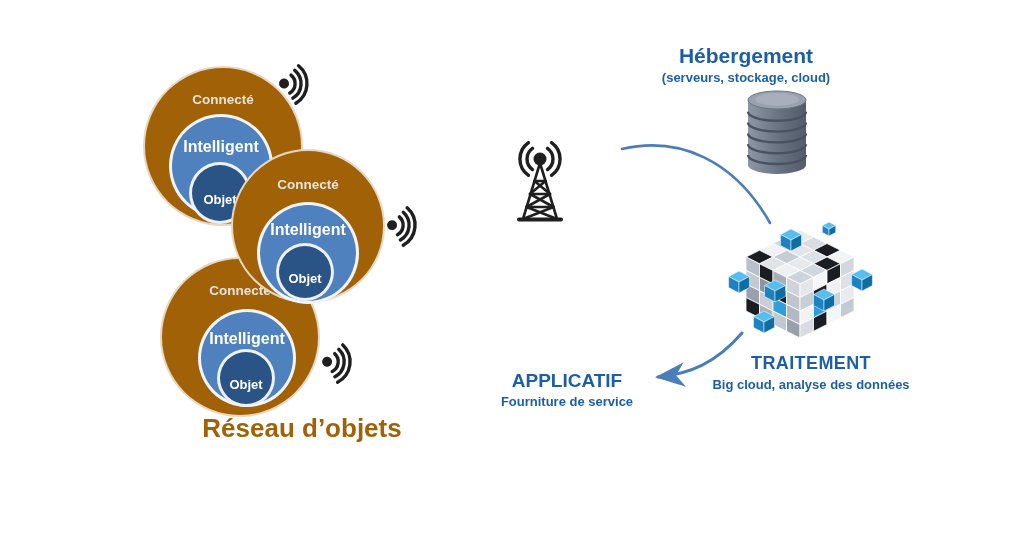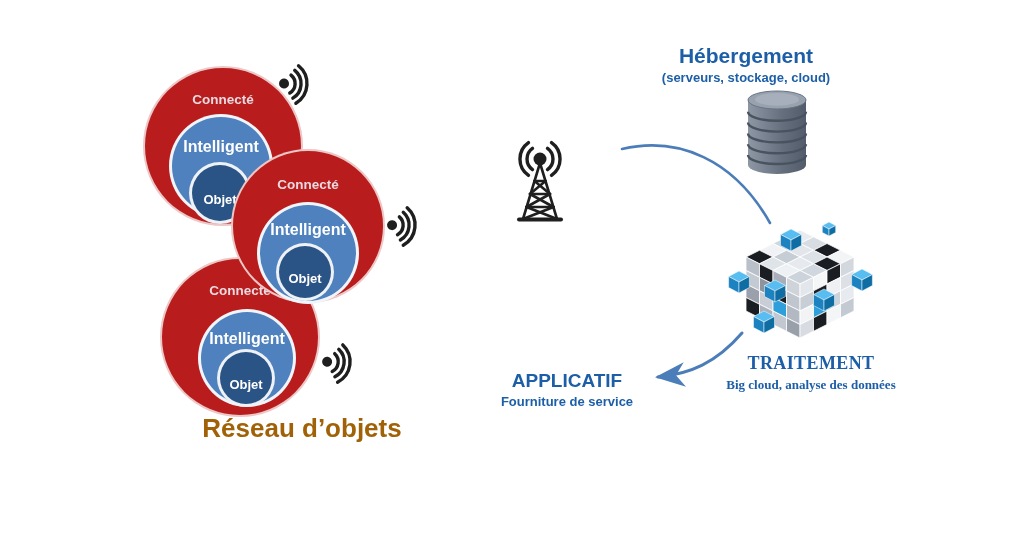--- a/index.html
+++ b/index.html
@@ -1,21 +1,21 @@
 <!DOCTYPE html>
 <html><head>
 <meta charset="utf-8">
 <style>
   html,body{margin:0;padding:0;background:#ffffff;}
   .canvas{position:relative;width:1024px;height:539px;background:#ffffff;overflow:hidden;
           font-family:"Liberation Sans",sans-serif;}
 
   
   .circle{position:absolute;border-radius:50%;box-sizing:border-box;}
-  .outer{background:#b91c1c;border:2px solid rgba(255,255,255,.75);}
+  .outer{background:#a16207;border:2px solid rgba(255,255,255,.75);}
   .mid{background:#4e81bd;border:3px solid rgba(255,255,255,.92);}
   .inner{background:#2b5486;border:3px solid rgba(255,255,255,.92);
          display:flex;align-items:center;justify-content:center;}
   .clabel{position:absolute;left:0;width:100%;text-align:center;font-weight:bold;}
   .lbl-outer{color:rgba(238,245,252,.88);font-size:13.5px;}
   .lbl-mid{color:#ffffff;font-size:16px;}
   .lbl-inner{color:#ffffff;font-size:13px;font-weight:bold;margin-top:12px;}
 
   .g1-outer{left:143px;top:66px;width:160px;height:160px;z-index:1;}
   .g1-mid{left:24px;top:46px;width:104px;height:104px;}
@@ -44,21 +44,21 @@
   .cylinder{position:absolute;left:745px;top:90px;z-index:4;}
   .cube{position:absolute;left:720px;top:220px;z-index:4;}
 
   
   .label-block{position:absolute;text-align:center;z-index:5;}
   .lb-title{font-weight:bold;color:#1d5fa7;font-size:19px;line-height:21px;}
   .lb-sub{font-weight:bold;color:#1d5fa7;font-size:13px;line-height:16px;margin-top:3px;}
   .blk-gateway{left:430px;top:226px;width:220px;}
   .blk-hosting{left:632px;top:44px;width:228px;}
   .blk-hosting .lb-title{font-size:21px;line-height:23px;}
-  .blk-processing{left:701px;top:353px;width:220px;font-family:Liberation Serif, serif;}
+  .blk-processing{left:701px;top:353px;width:220px;}
   .blk-processing .lb-title{font-size:18px;letter-spacing:.4px;}
   .blk-application{left:457px;top:370px;width:220px;}
   .network-caption{left:177px;top:413px;width:250px;font-weight:bold;
                    color:#a16207;font-size:26px;}
 
   
   .arrows{position:absolute;left:0;top:0;z-index:3;pointer-events:none;}
 </style>
 </head>
 <body>

